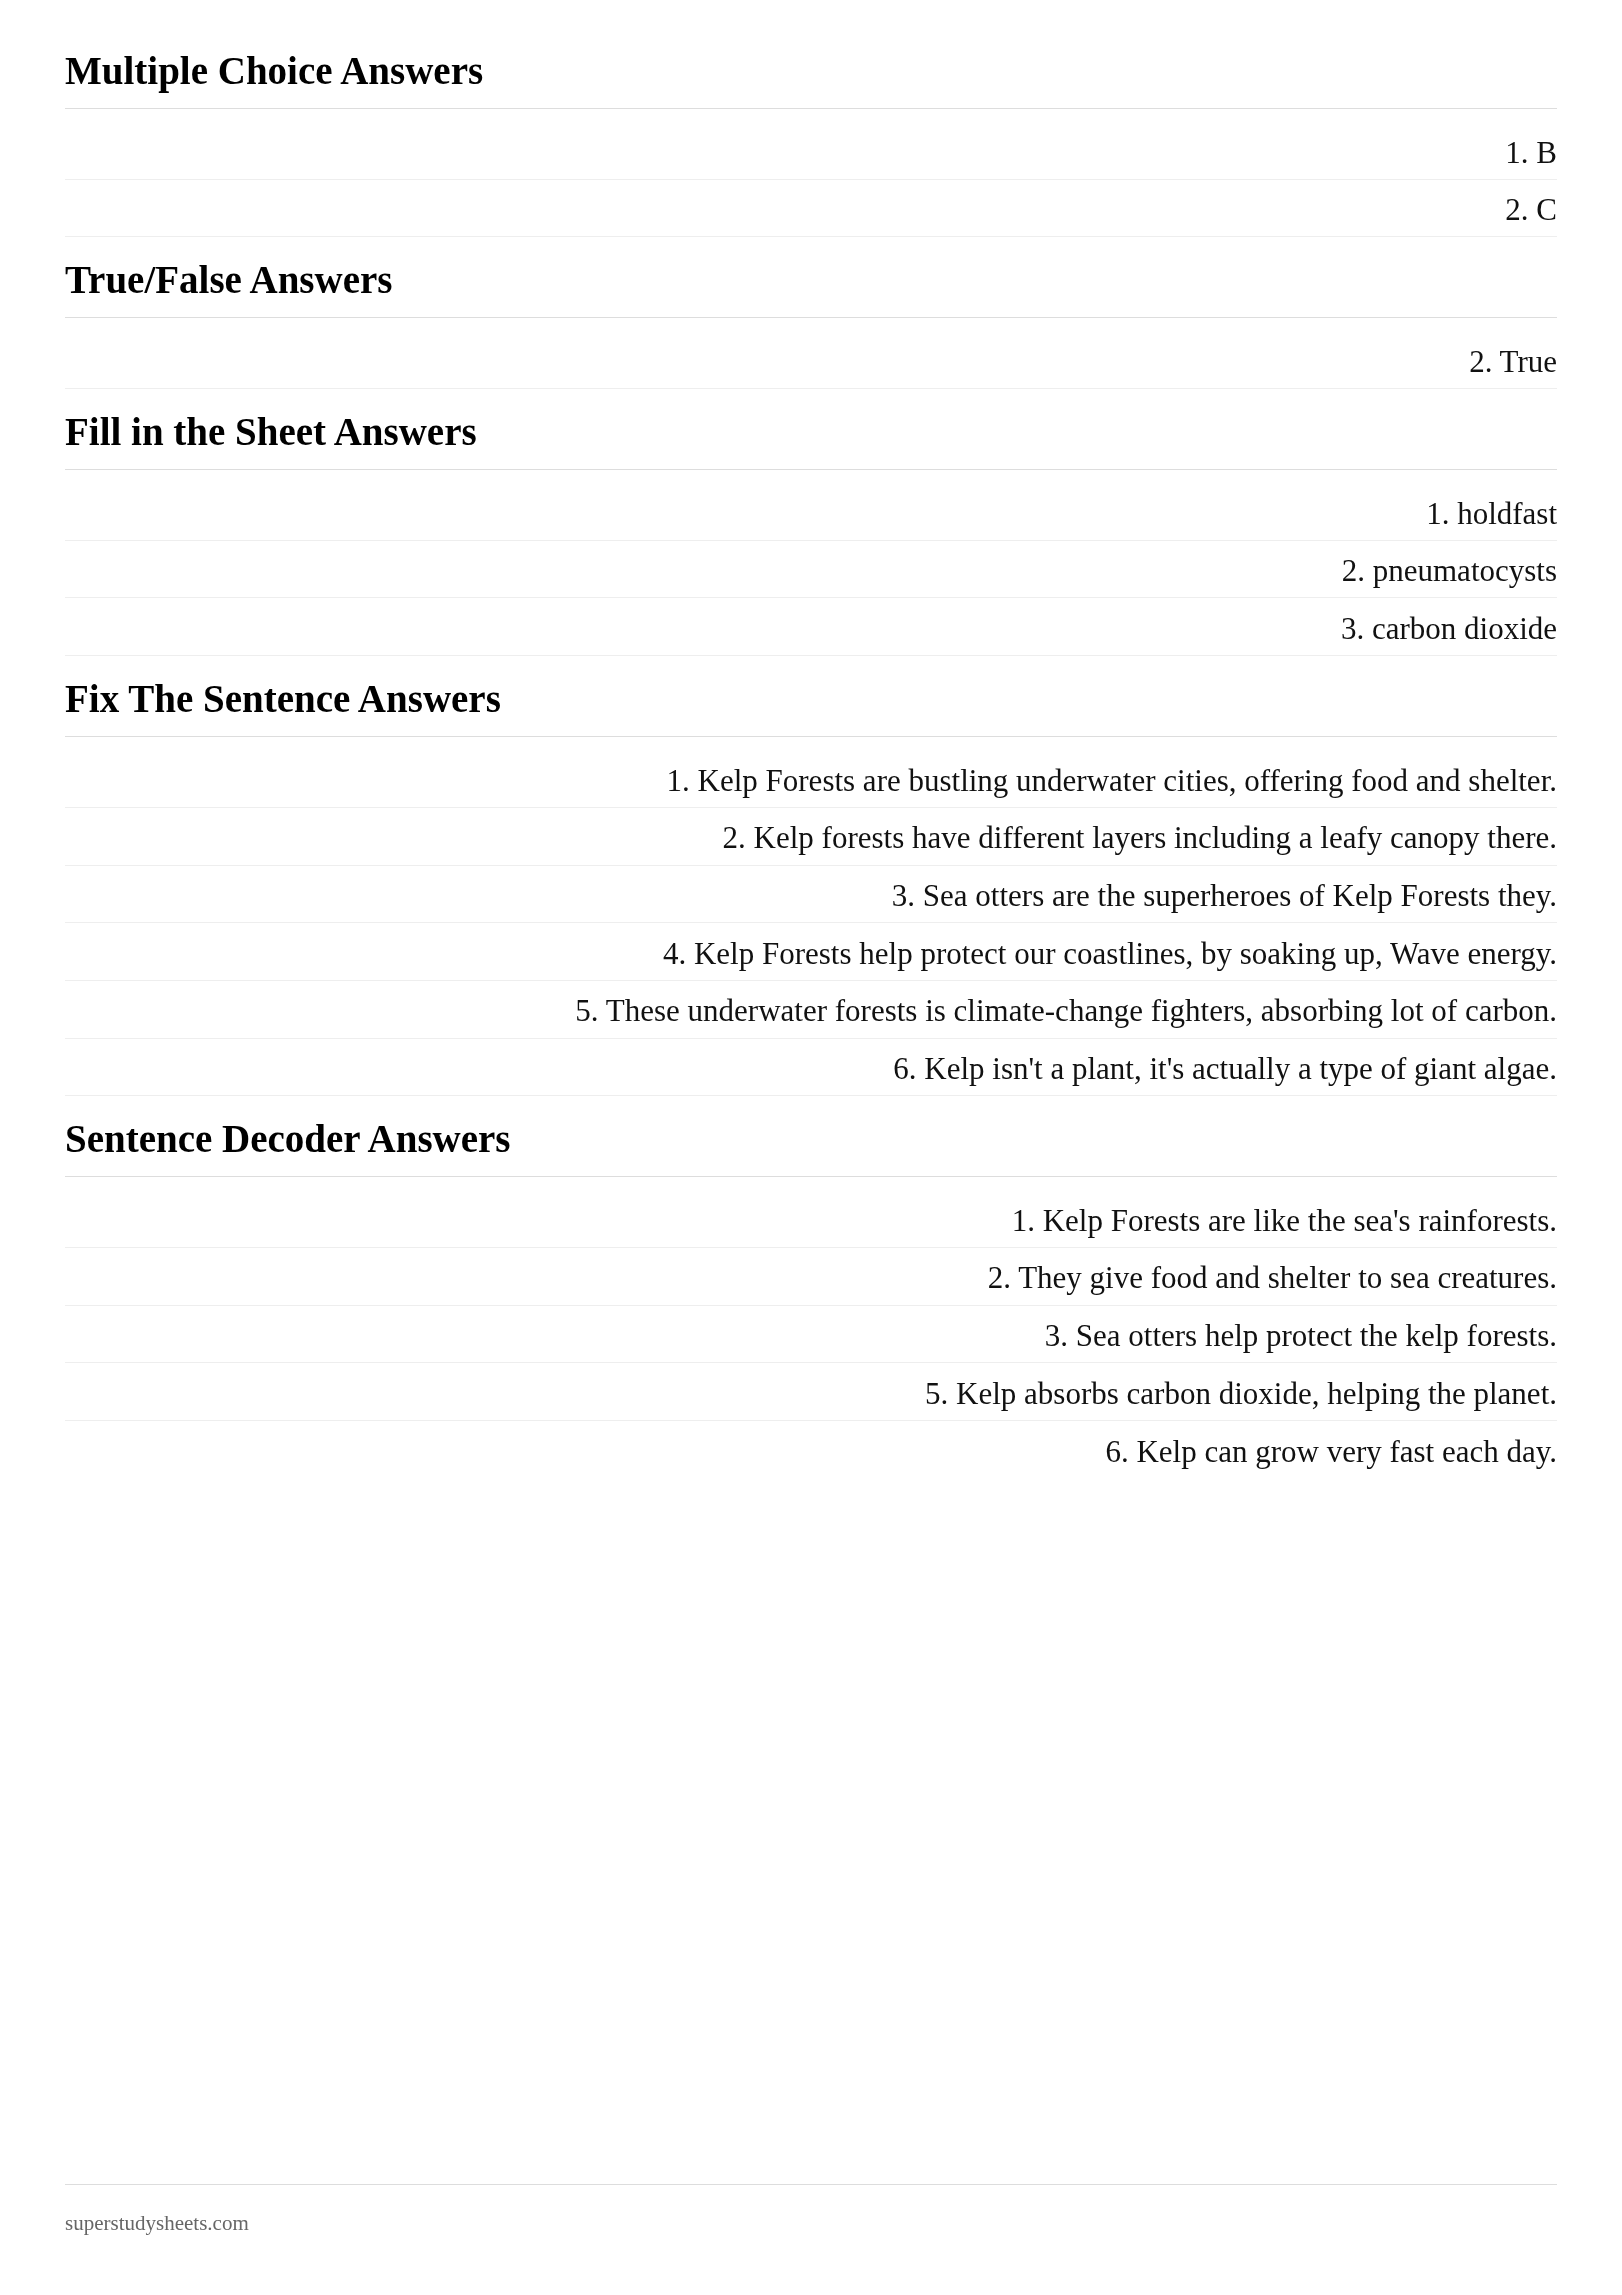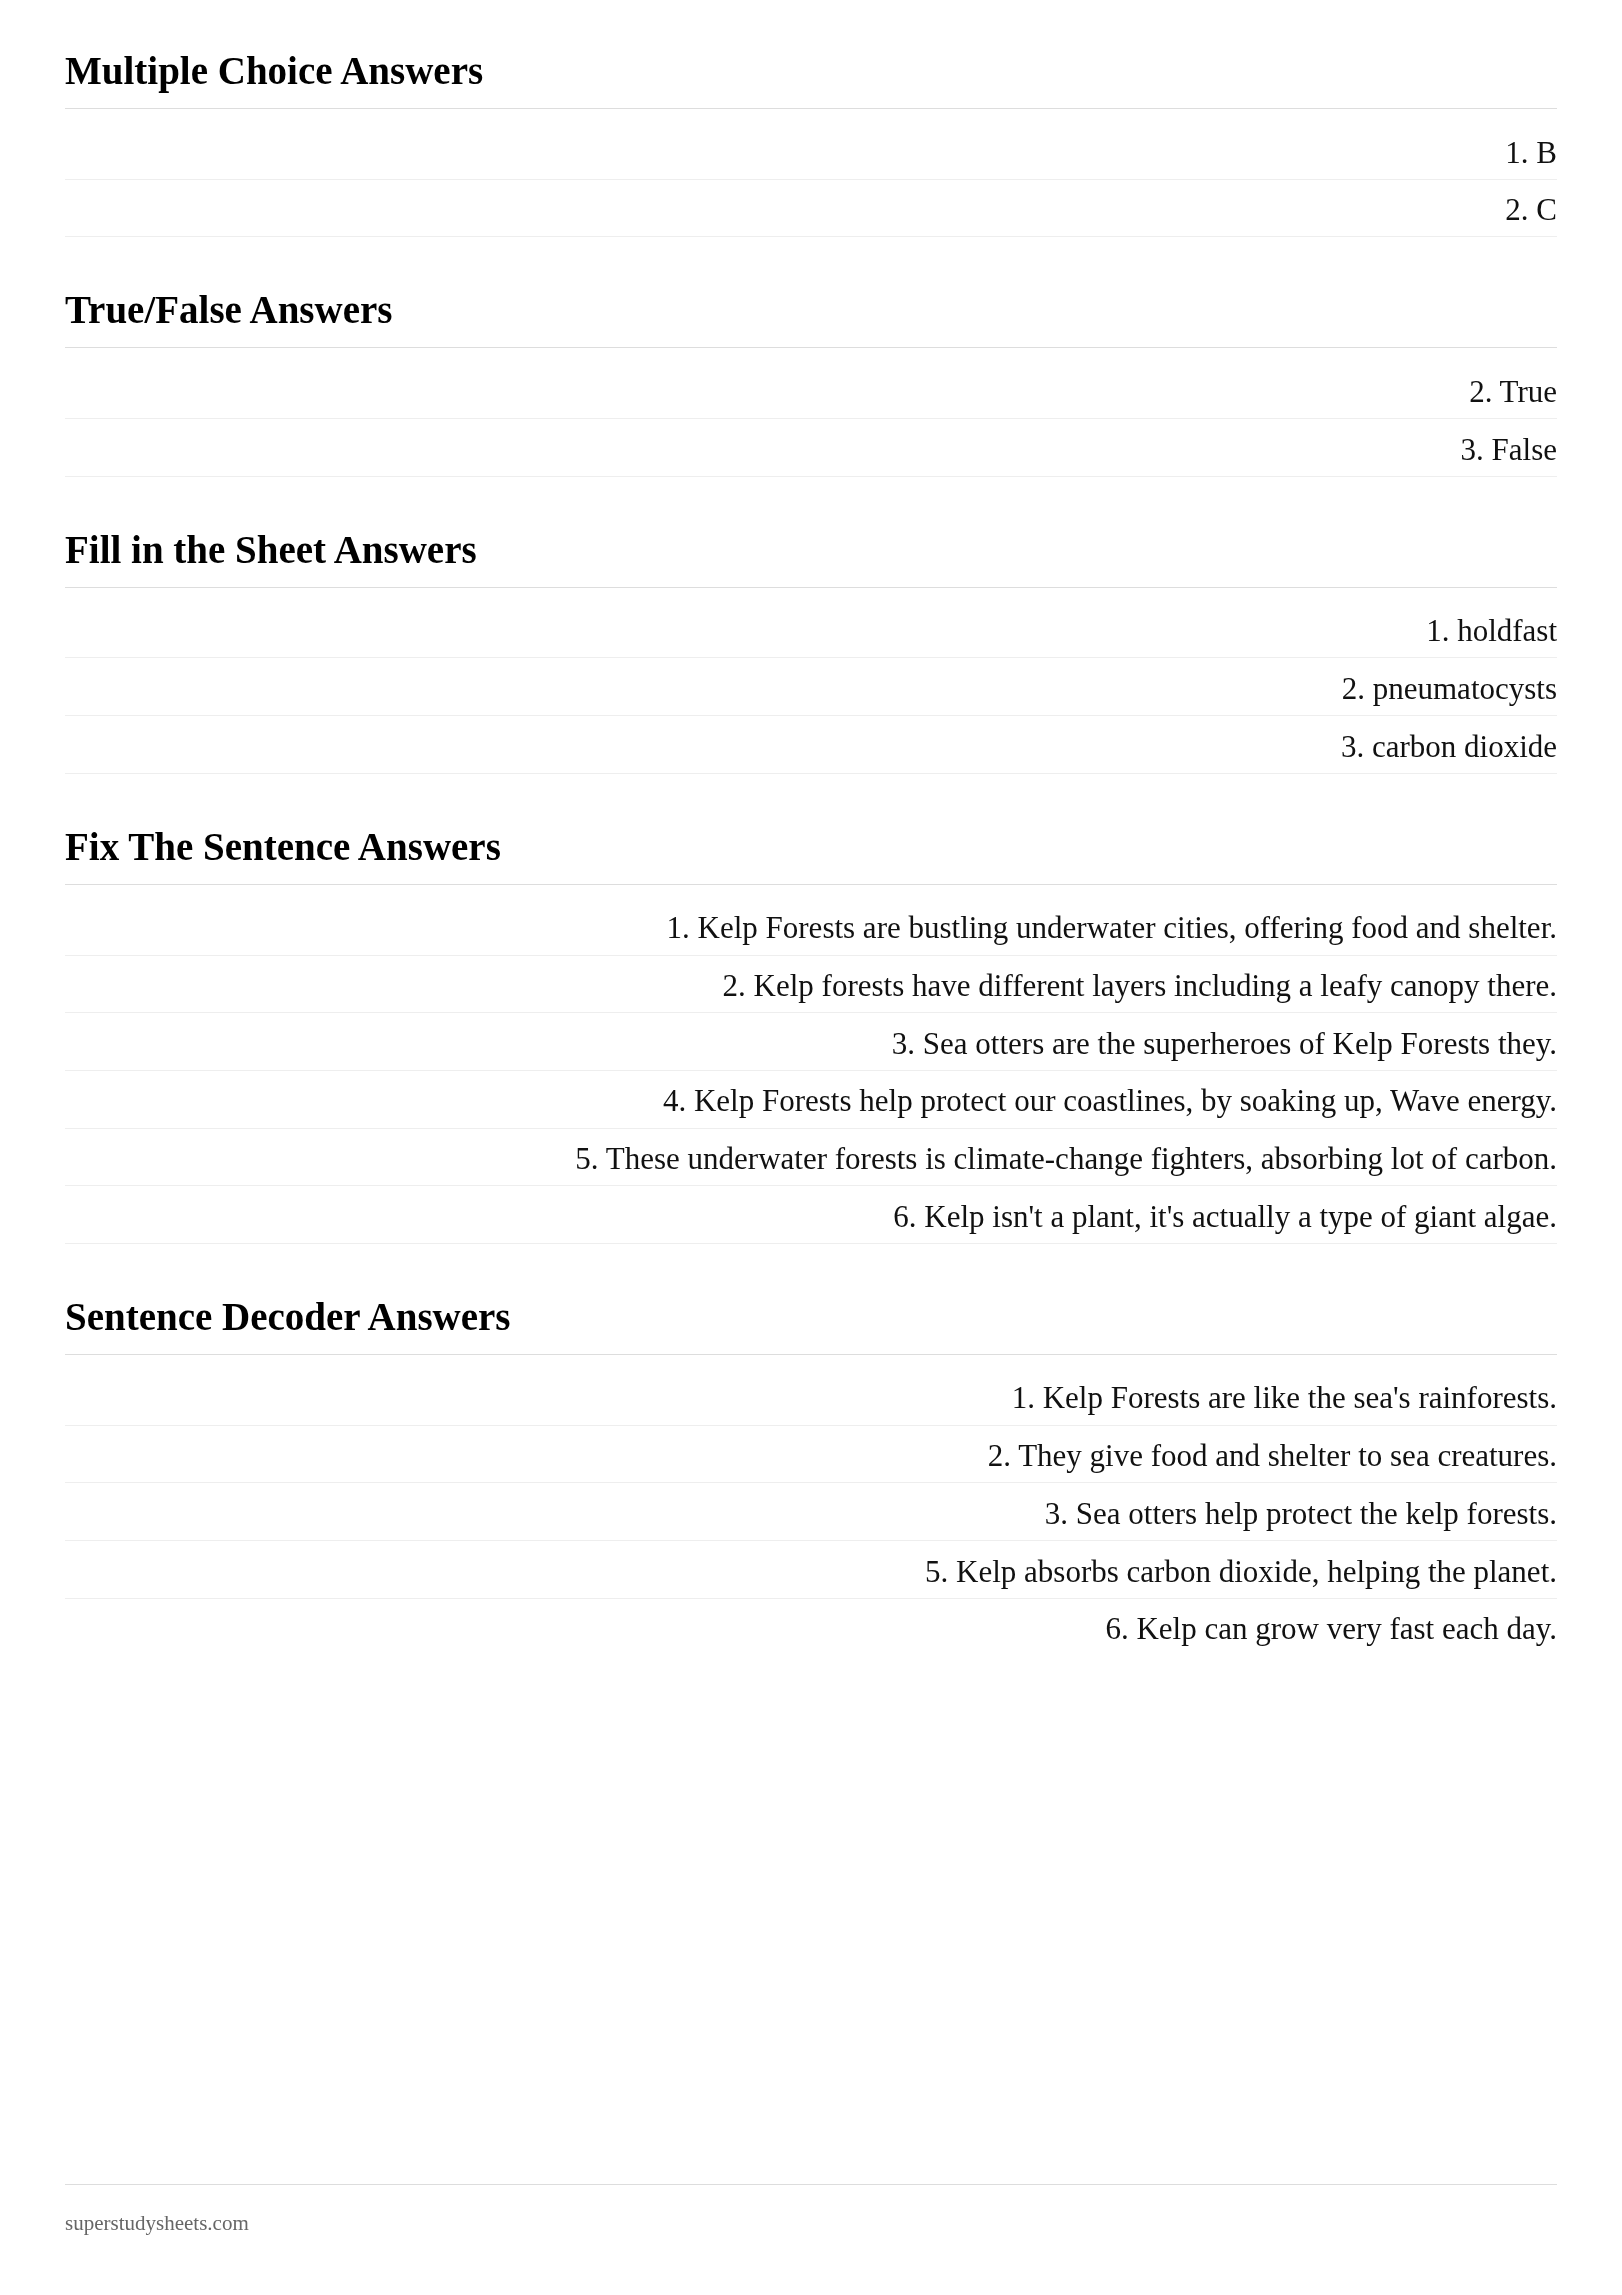--- a/index.html
+++ b/index.html
@@ -3,21 +3,21 @@
 <meta charset="utf-8">
 <style>
   html, body { margin: 0; padding: 0; background: #ffffff; }
   body { width: 1623px; height: 2295px; position: relative; overflow: hidden;
          font-family: "Liberation Serif", "DejaVu Serif", serif; color: #000; }
   .page { position: absolute; left: 65px; top: 0; width: 1492px; }
   .header { padding-top: 62px; border-bottom: 1.3px solid #222; padding-bottom: 24px; }
   .title { font-size: 47px; font-weight: bold; line-height: 56px; margin: 0; color: #000; }
   .subtitle { font-size: 34px; line-height: 44px; margin: 30px 0 0 0; color: #444; }
   .meta { font-size: 25px; line-height: 32px; margin: 25.5px 0 0 0; color: #666; }
-  .section { margin-top: 49px; }
+  .section { margin-top: 19px; }
   .section.first { margin-top: 47px; }
   .section-title { font-size: 39px; font-weight: bold; line-height: 47px; margin: 0;
                    padding-bottom: 14px; border-bottom: 1.3px solid #dddddd; color: #000; }
   .answers { list-style: none; margin: 13px 0 0 0; padding: 0; }
   .answer { font-size: 31px; line-height: 39px; padding: 10.5px 0 7.2px 0; border-bottom: 0.7px solid #eeeeee; color: #111; text-align: right; }
   .answers.nolast .answer:last-child { border-bottom: none; }
   .footer { position: absolute; left: 65px; top: 2184px; width: 1492px; border-top: 1.3px solid #dddddd;
             text-align: left; padding-top: 26px; font-size: 21px; line-height: 25px; color: #666; }
 </style>
 </head>
@@ -30,21 +30,20 @@
     <ol class="answers">
       <li class="answer">1. B</li>
       <li class="answer">2. C</li>
     </ol>
   </section>
 
   <section class="section">
     <h2 class="section-title">True/False Answers</h2>
     <ol class="answers">
       <li class="answer">2. True</li>
-      <li class="answer">3. False</li>
     </ol>
   </section>
 
   <section class="section">
     <h2 class="section-title">Fill in the Sheet Answers</h2>
     <ol class="answers">
       <li class="answer">1. holdfast</li>
       <li class="answer">2. pneumatocysts</li>
       <li class="answer">3. carbon dioxide</li>
     </ol>

